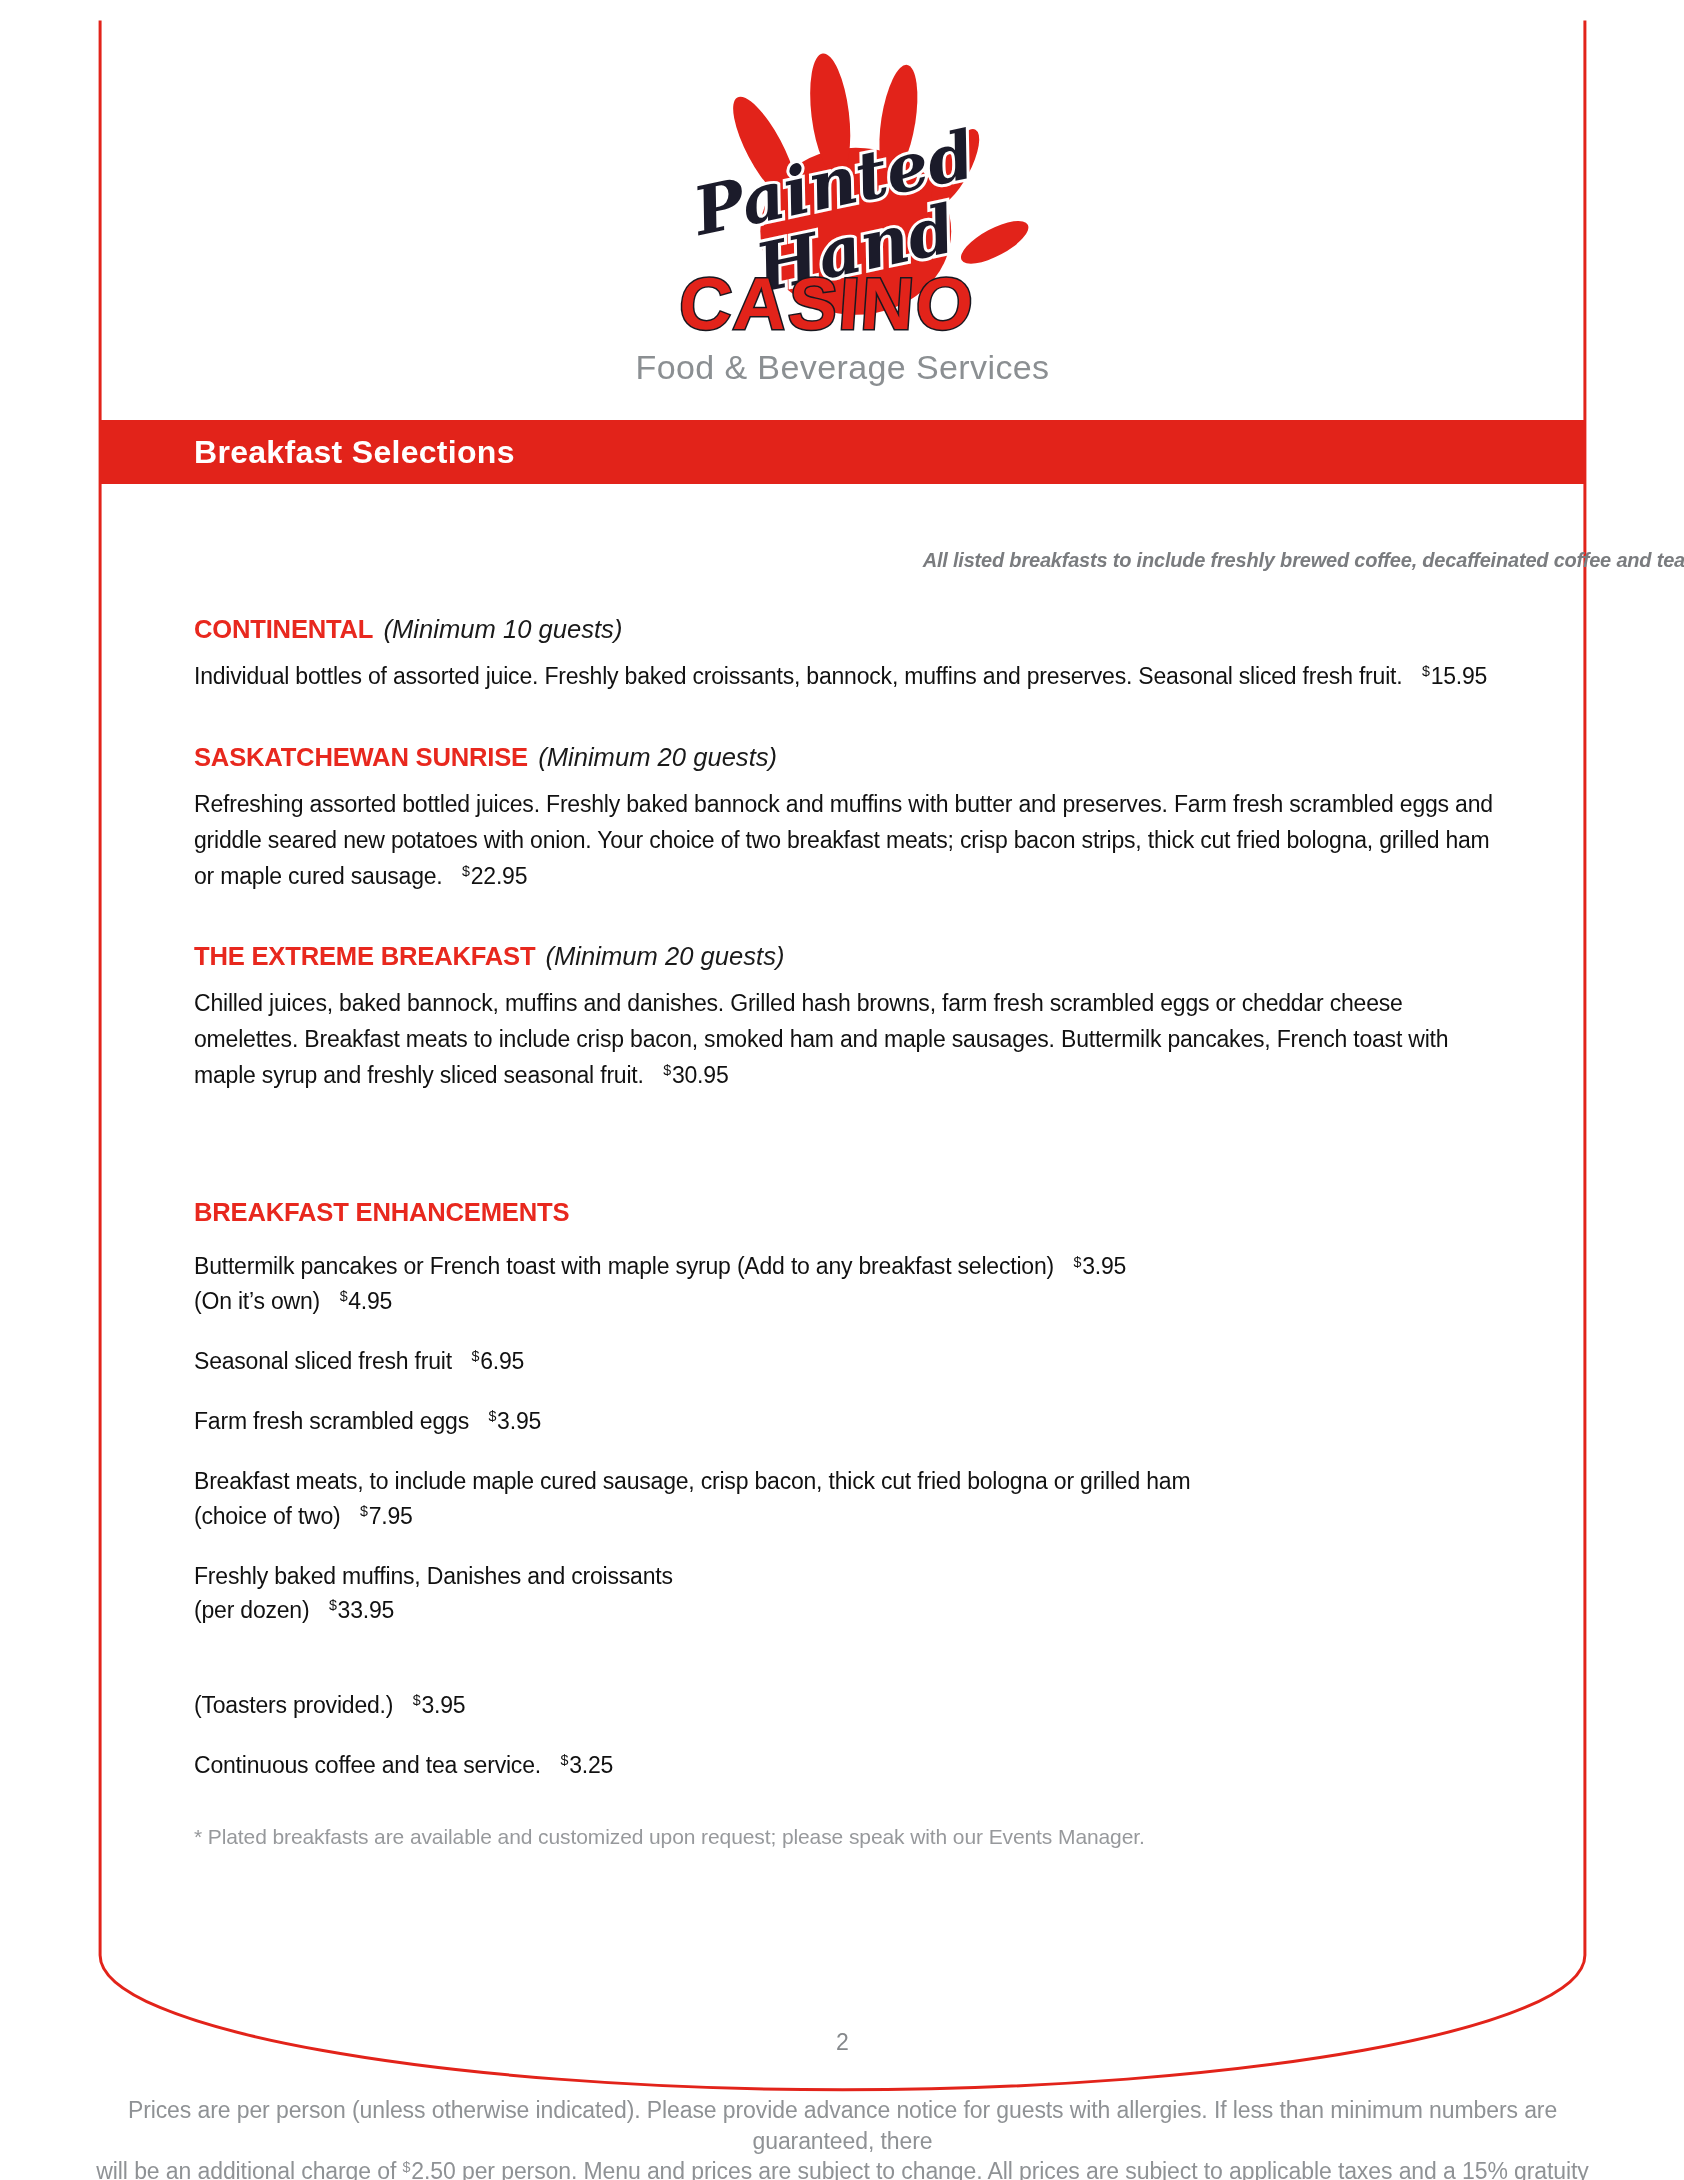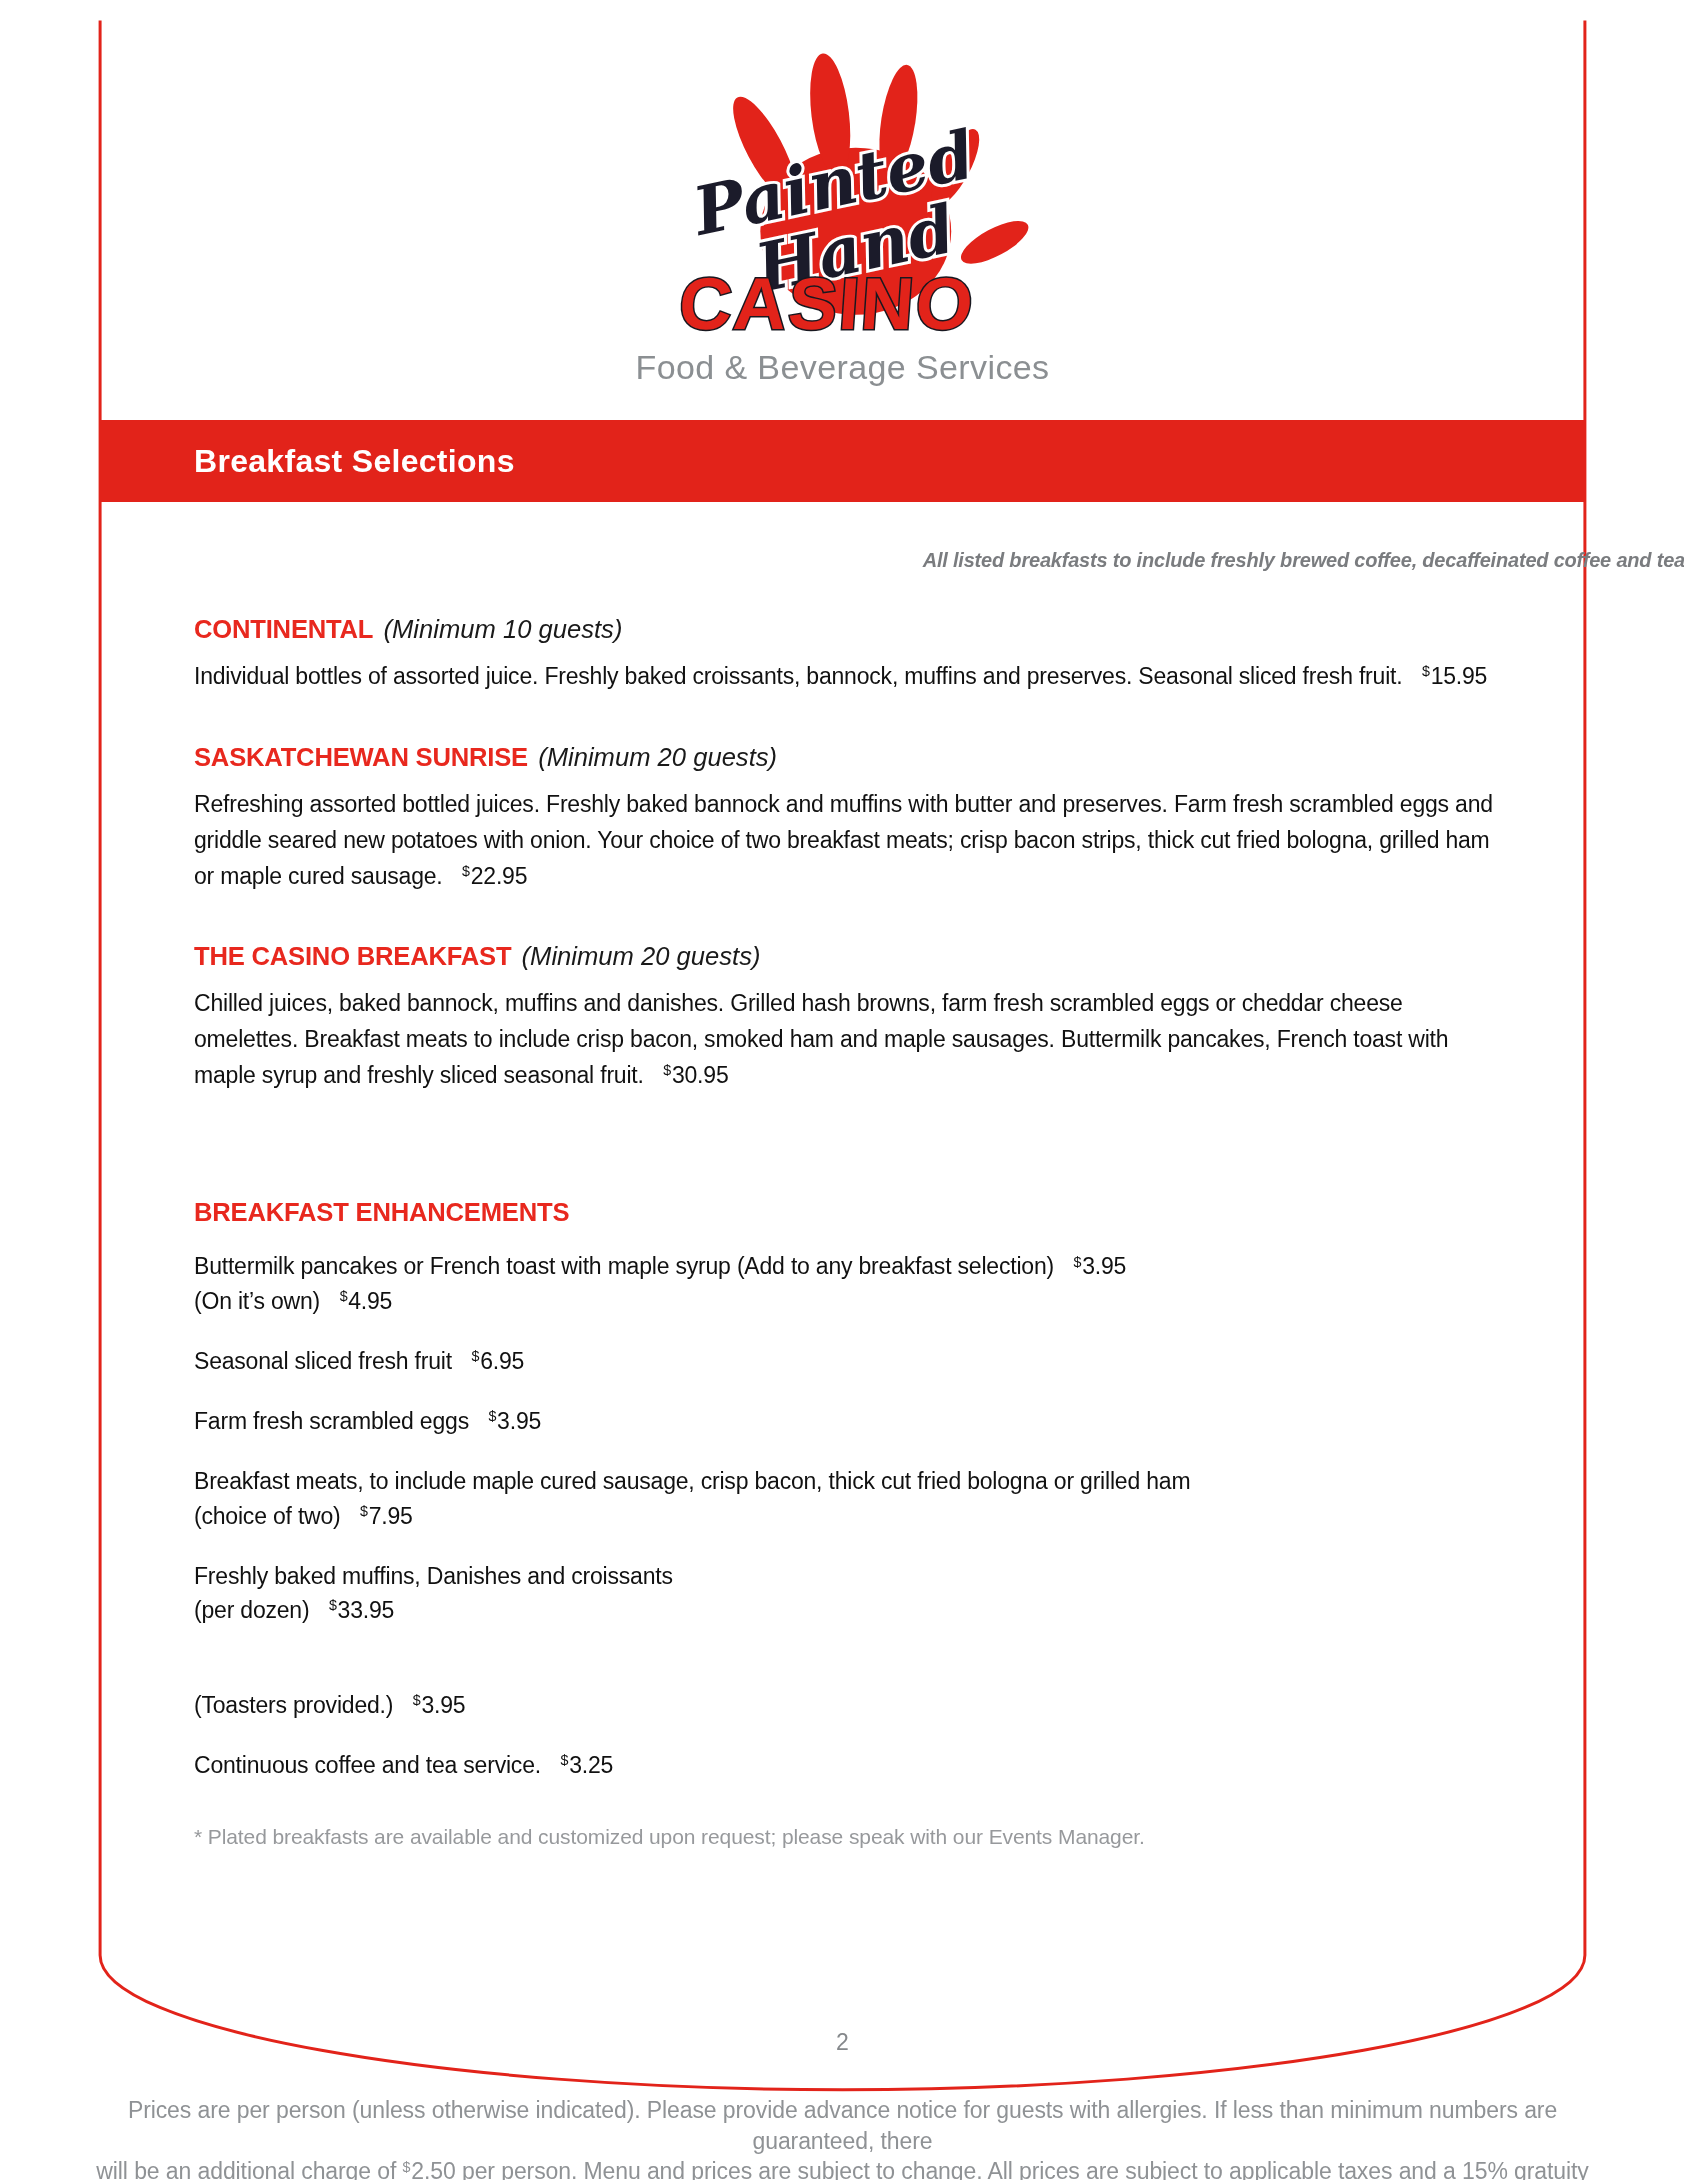--- a/index.html
+++ b/index.html
@@ -18,21 +18,21 @@
   .logo-wrap{position:absolute;top:48px;left:50%;transform:translateX(-50%);width:375px;height:294px;}
 
   
   .dept{
     position:absolute;top:348px;left:0;right:0;
     text-align:center;font-size:34px;color:#8b8f92;letter-spacing:0.4px;
   }
 
   
   .banner{
-    position:absolute;top:420px;left:99px;right:99px;height:82px;
+    position:absolute;top:420px;left:99px;right:99px;height:64px;
     background:#e2231a;display:flex;align-items:center;
   }
   .banner .banner-text{
     color:#ffffff;font-size:32px;font-weight:bold;padding-left:95px;letter-spacing:0.3px;
   }
 
   
   .intro{
     position:absolute;top:549px;left:0;right:0;text-align:right;
     font-size:20px;font-style:italic;font-weight:bold;color:#7a7c7f;letter-spacing:-0.2px;
@@ -110,21 +110,21 @@
     <div class="col" id="left-col">
         <section class="sec">
           <div><h3 class="sec-head" style="margin: 0px;">CONTINENTAL</h3><span class="sec-note">(Minimum 10 guests)</span></div>
           <p class="sec-body" style="margin: 15.3px 0px 0px;"><span>Individual bottles of assorted juice. Freshly baked croissants, bannock, muffins and preserves. Seasonal sliced fresh fruit.</span><span class="price"><span class="cur">$</span><span>15.95</span></span></p>
         </section>
         <section class="sec">
           <div><h3 class="sec-head" style="margin: 0px;">SASKATCHEWAN SUNRISE</h3><span class="sec-note">(Minimum 20 guests)</span></div>
           <p class="sec-body" style="margin: 15.3px 0px 0px;"><span>Refreshing assorted bottled juices. Freshly baked bannock and muffins with butter and preserves. Farm fresh scrambled eggs and griddle seared new potatoes with onion. Your choice of two breakfast meats; crisp bacon strips, thick cut fried bologna, grilled ham or maple cured sausage.</span><span class="price"><span class="cur">$</span><span>22.95</span></span></p>
         </section>
         <section class="sec">
-          <div><h3 class="sec-head" style="margin: 0px;">THE CASINO BREAKFAST</h3><span class="sec-note">(Minimum 20 guests)</span></div>
+          <div><h3 class="sec-head" style="margin: 0px;">THE EXTREME BREAKFAST</h3><span class="sec-note">(Minimum 20 guests)</span></div>
           <p class="sec-body" style="margin: 15.3px 0px 0px;"><span>Chilled juices, baked bannock, muffins and danishes. Grilled hash browns, farm fresh scrambled eggs or cheddar cheese omelettes. Breakfast meats to include crisp bacon, smoked ham and maple sausages. Buttermilk pancakes, French toast with maple syrup and freshly sliced seasonal fruit.</span><span class="price"><span class="cur">$</span><span>30.95</span></span></p>
         </section>
       </div>
     <div class="col" id="right-col">
         <h3 class="right-head" style="margin-top: 13px;">BREAKFAST ENHANCEMENTS</h3>
         <div class="item"><span>Buttermilk pancakes or French toast with maple syrup (Add to any breakfast selection)</span><span class="price"><span class="cur">$</span><span>3.95</span></span><br><span>(On it’s own)</span><span class="price"><span class="cur">$</span><span>4.95</span></span></div>
         <div class="item"><span>Seasonal sliced fresh fruit</span><span class="price"><span class="cur">$</span><span>6.95</span></span></div>
         <div class="item"><span>Farm fresh scrambled eggs</span><span class="price"><span class="cur">$</span><span>3.95</span></span></div>
         <div class="item"><span>Breakfast meats, to include maple cured sausage, crisp bacon, thick cut fried bologna or grilled ham</span><br><span>(choice of two)</span><span class="price"><span class="cur">$</span><span>7.95</span></span></div>
         <div class="item"><span>Freshly baked muffins, Danishes and croissants</span><br><span>(per dozen)</span><span class="price"><span class="cur">$</span><span>33.95</span></span></div>

